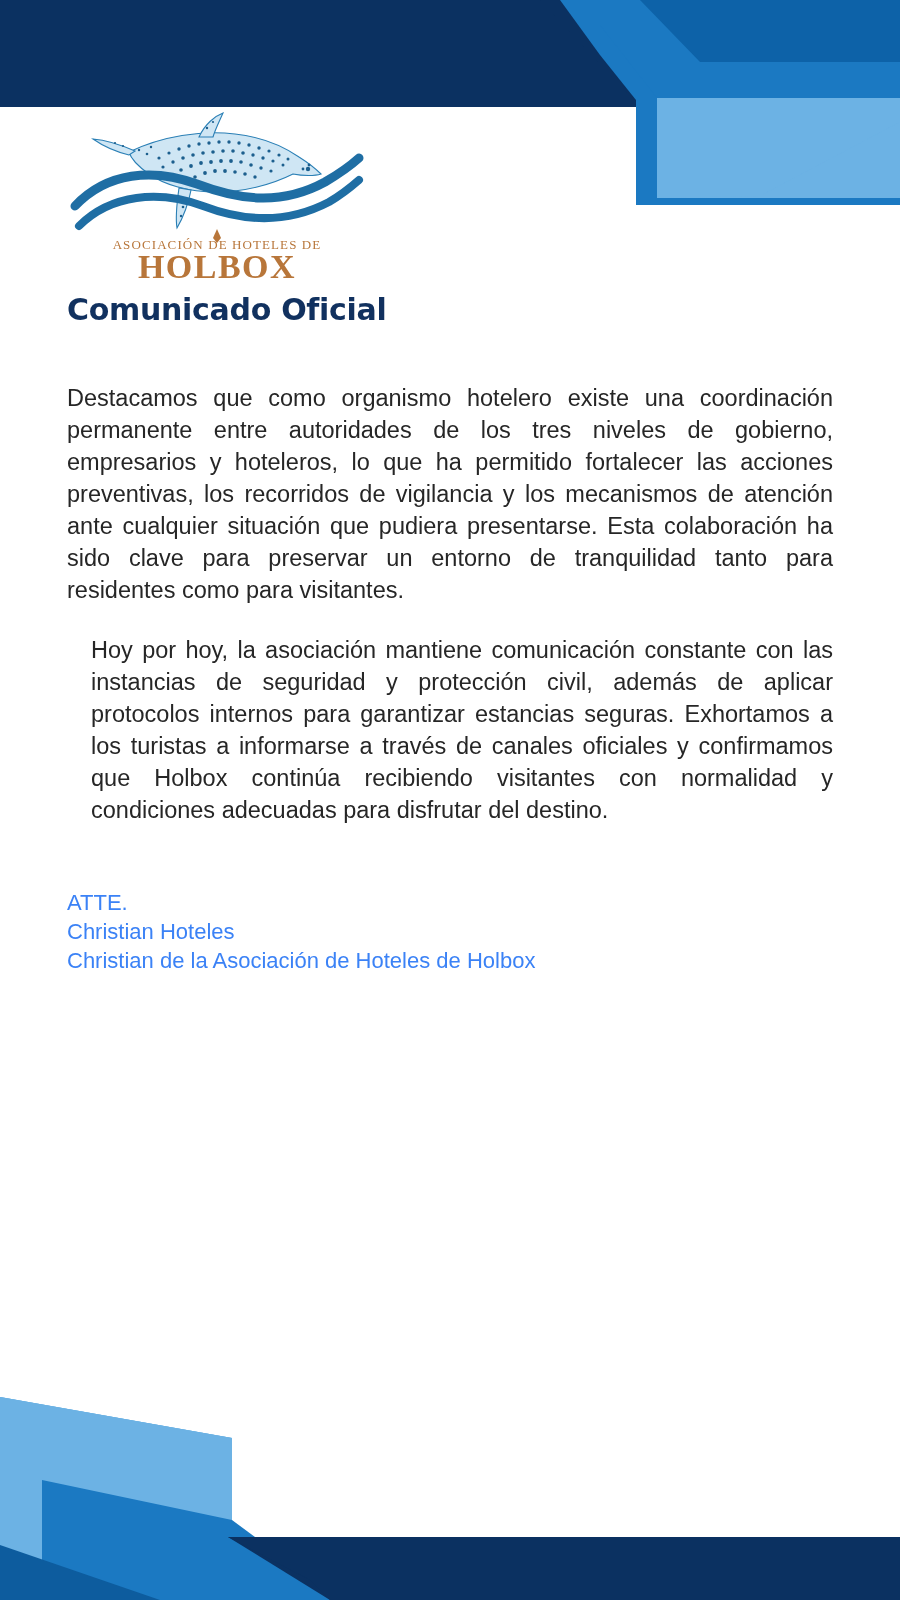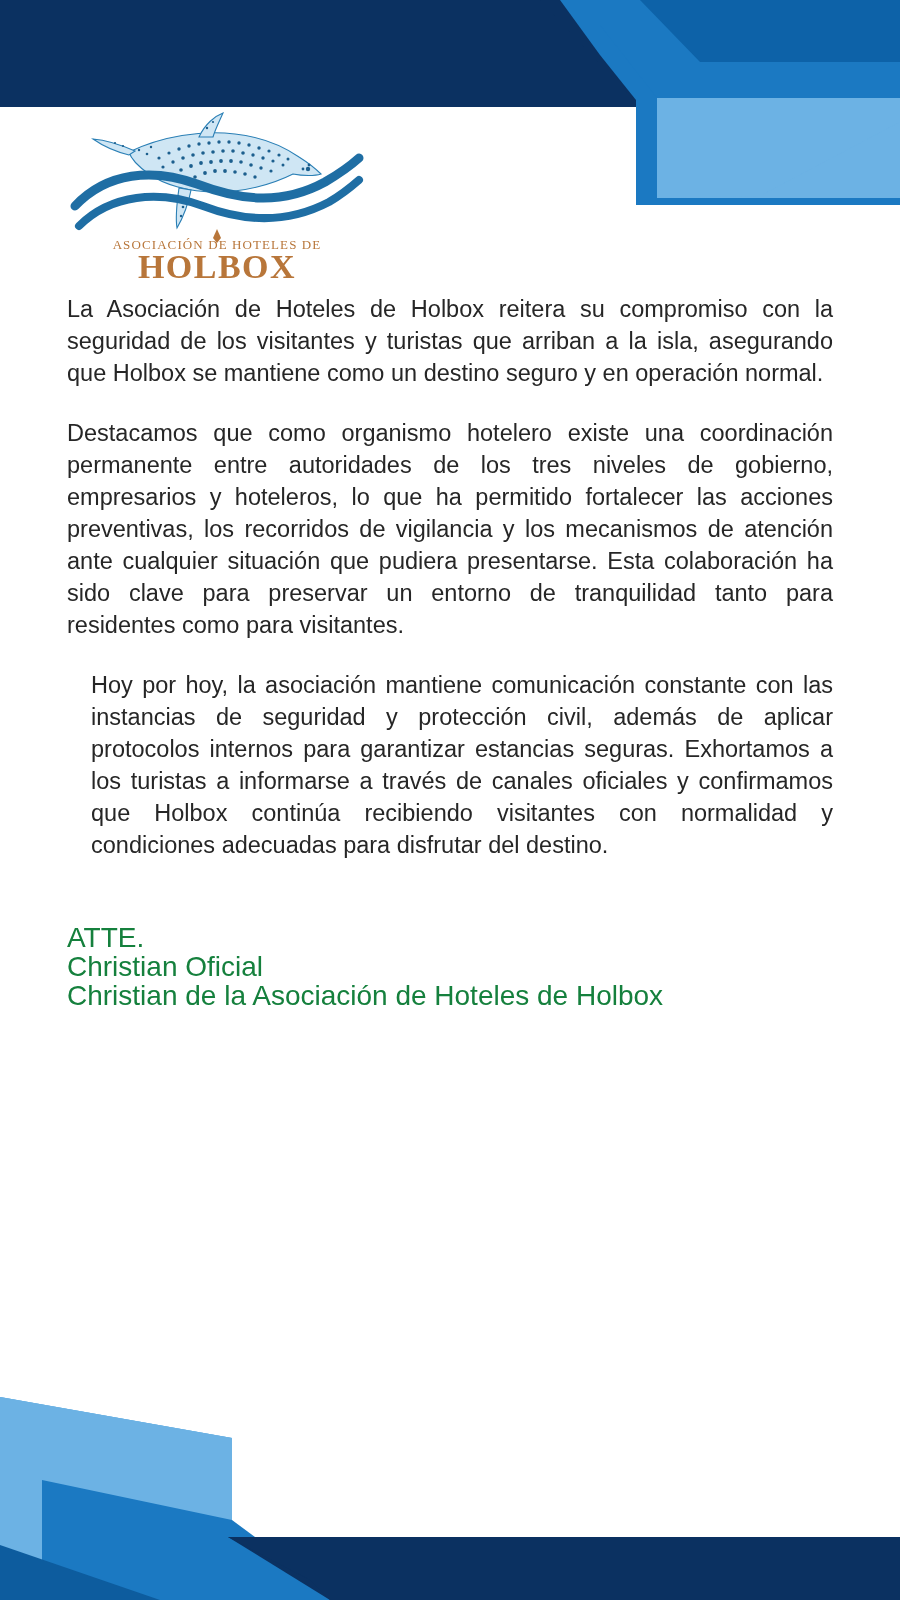--- a/index.html
+++ b/index.html
@@ -69,23 +69,23 @@
     hyphens: none;
   }
   .body-text:last-of-type {
     margin-bottom: 0;
     margin-left: 24px;
   }
 
   .sign-block {
     margin-top: 62px;
     font-family: "Liberation Sans", sans-serif;
-    font-size: 28px;
+    font-size: 22px;
     line-height: 29px;
-    color: #15803d;
+    color: #3b82f6;
   }
   .sign-line {
     display: block;
     white-space: nowrap;
   }
 </style>
 </head>
 <body>
 
 <div class="page">
@@ -214,25 +214,25 @@
 
         <g>
           <text id="logo-tagline" x="150" y="139" text-anchor="middle" font-family="'Liberation Serif', serif" font-size="13" letter-spacing="1.1" fill="#b8763a">ASOCIACIÓN DE HOTELES DE</text>
           <text id="logo-wordmark-text" x="150" y="168" text-anchor="middle" font-family="'Liberation Serif', serif" font-size="34" font-weight="bold" letter-spacing="1.5" fill="#b8763a">HOLBOX</text>
 
           <path d="M146 128 L150 119 L154 128 L150 133 Z" fill="#b8763a"></path>
         </g>
       </svg>
     </div>
 
-
-    <p class="body-text">La Asociación de Hoteles de Holbox reitera su compromiso con la seguridad de los visitantes y turistas que arriban a la isla, asegurando que Holbox se mantiene como un destino seguro y en operación normal.</p>
+    <h1 class="doc-title">Comunicado Oficial</h1>
+
     <p class="body-text">Destacamos que como organismo hotelero existe una coordinación permanente entre autoridades de los tres niveles de gobierno, empresarios y hoteleros, lo que ha permitido fortalecer las acciones preventivas, los recorridos de vigilancia y los mecanismos de atención ante cualquier situación que pudiera presentarse. Esta colaboración ha sido clave para preservar un entorno de tranquilidad tanto para residentes como para visitantes.</p>
     <p class="body-text">Hoy por hoy, la asociación mantiene comunicación constante con las instancias de seguridad y protección civil, además de aplicar protocolos internos para garantizar estancias seguras. Exhortamos a los turistas a informarse a través de canales oficiales y confirmamos que Holbox continúa recibiendo visitantes con normalidad y condiciones adecuadas para disfrutar del destino.</p>
 
     <div class="sign-block">
       <span class="sign-line">ATTE.</span>
-      <span class="sign-line">Christian Oficial</span>
+      <span class="sign-line">Christian Hoteles</span>
       <span class="sign-line">Christian de la Asociación de Hoteles de Holbox</span>
     </div>
 
   </div>
 </div>
 
 </body></html>

